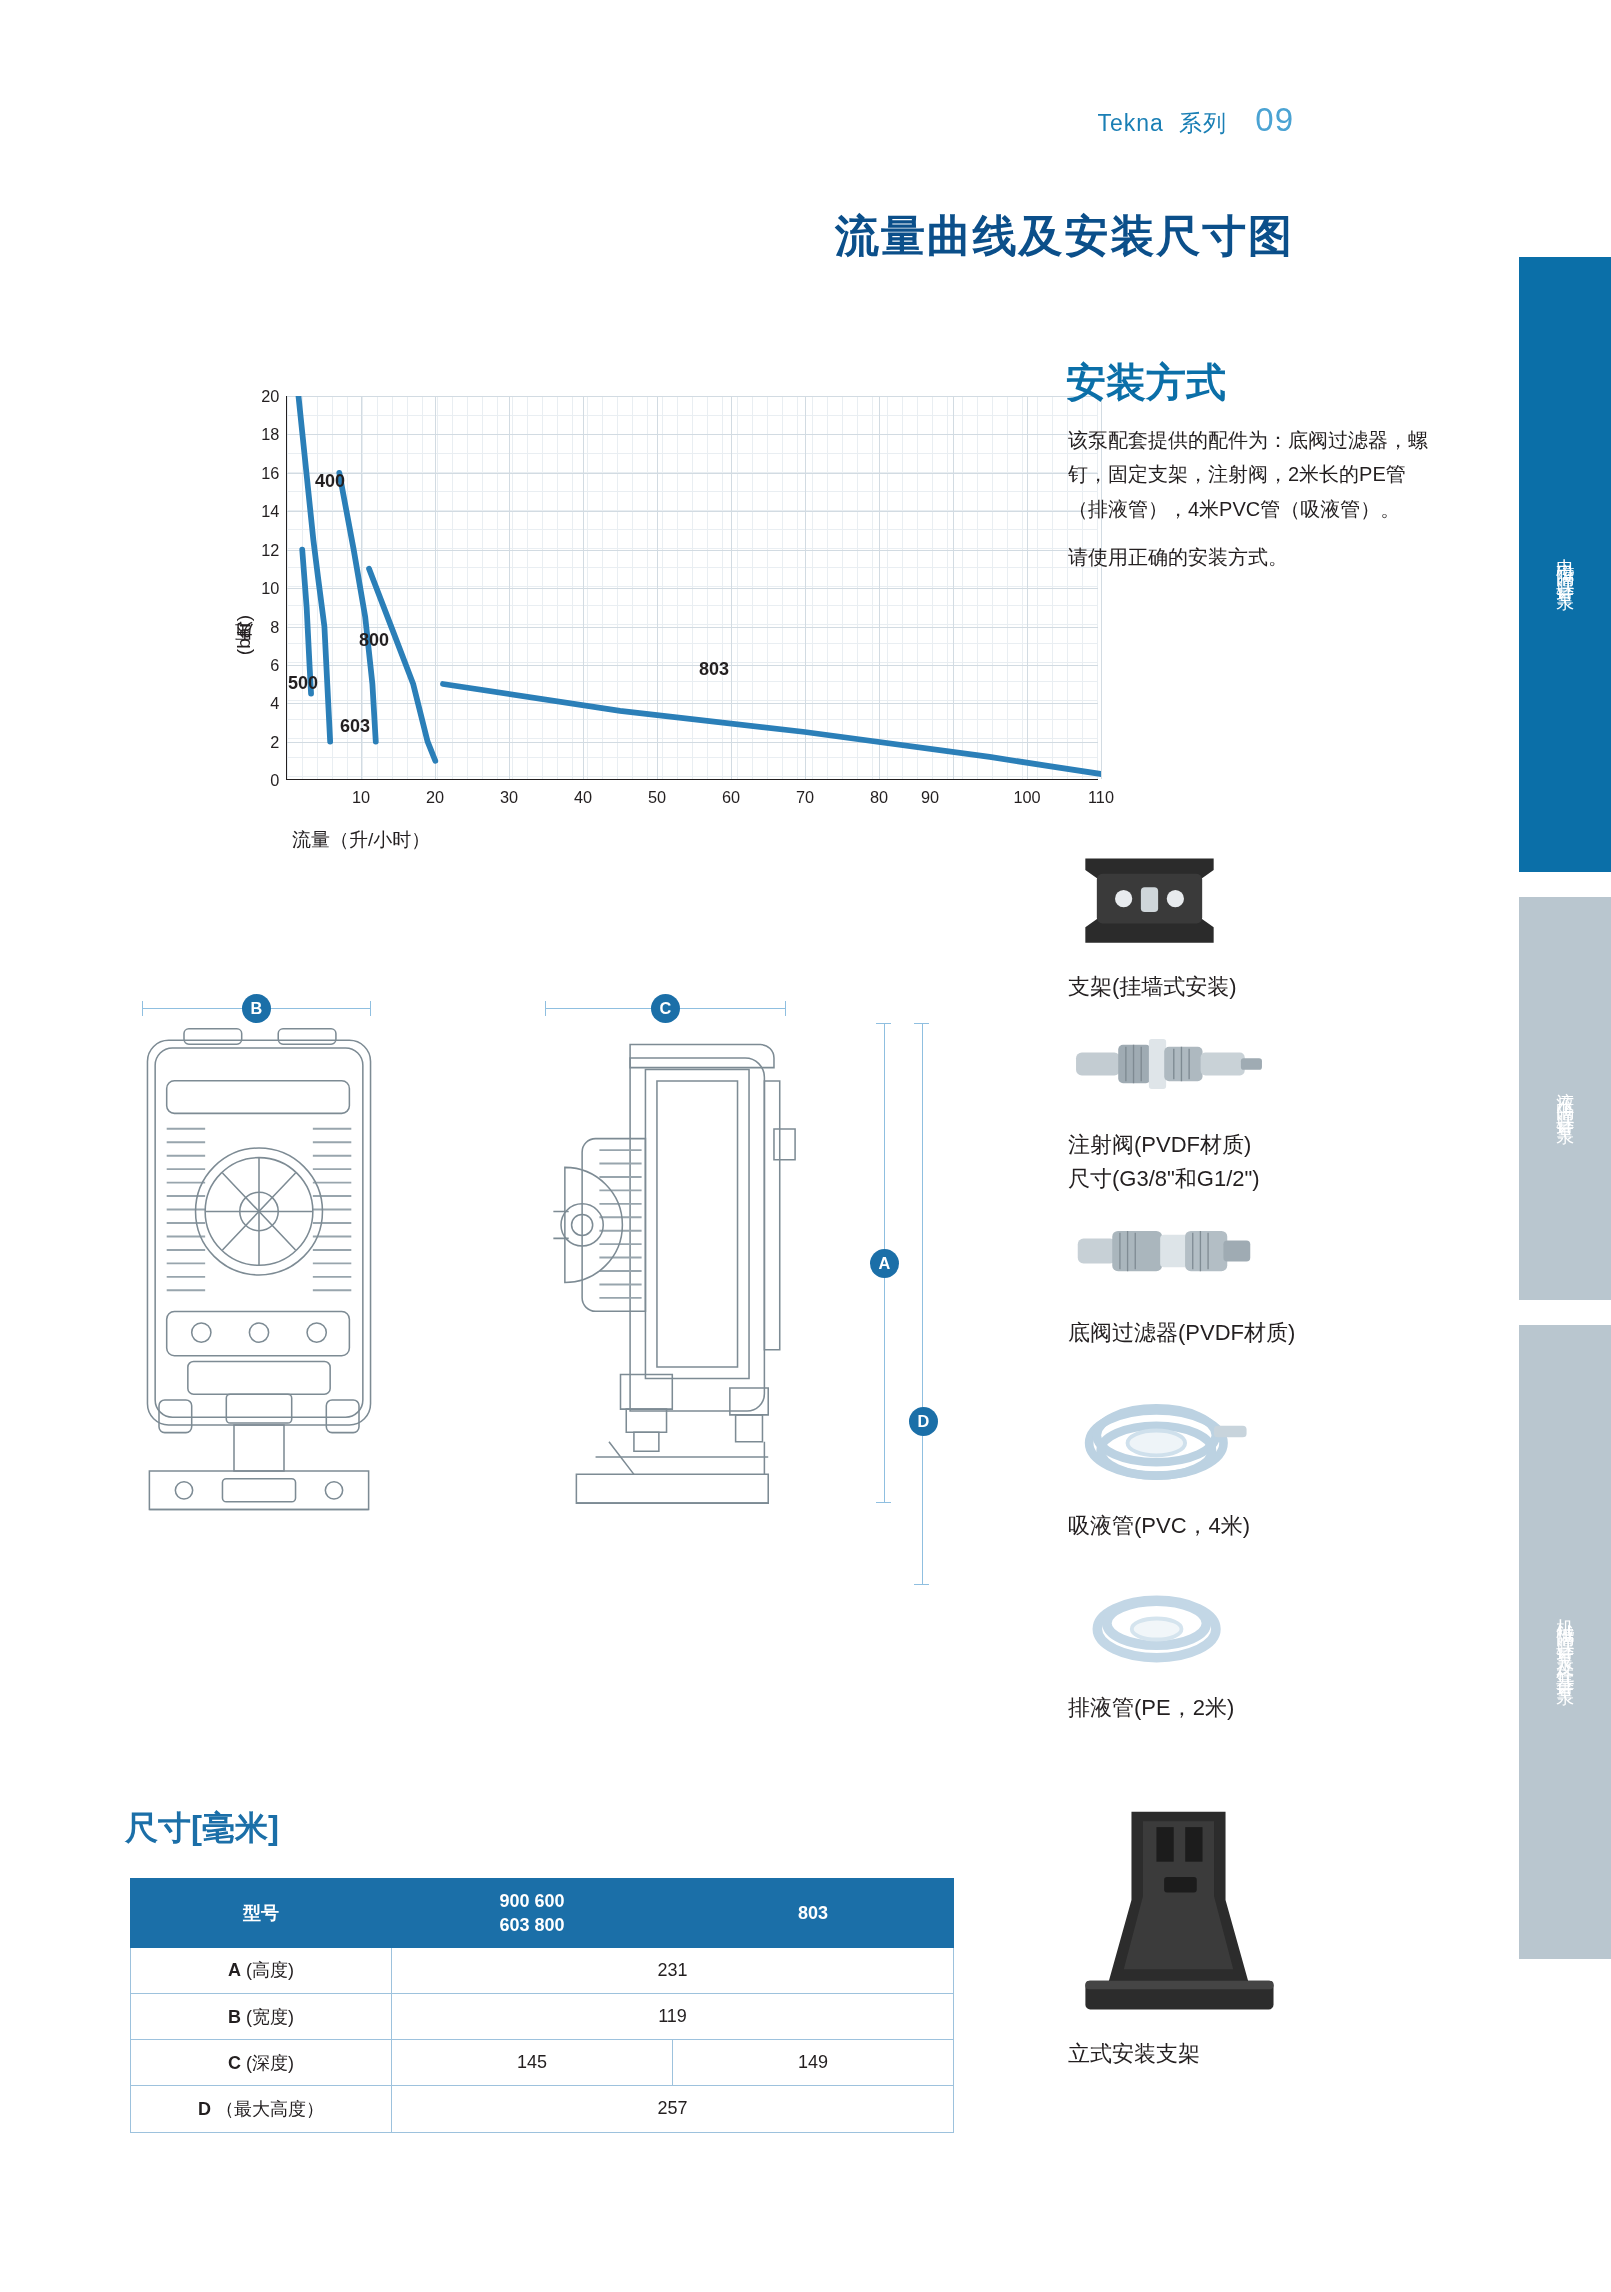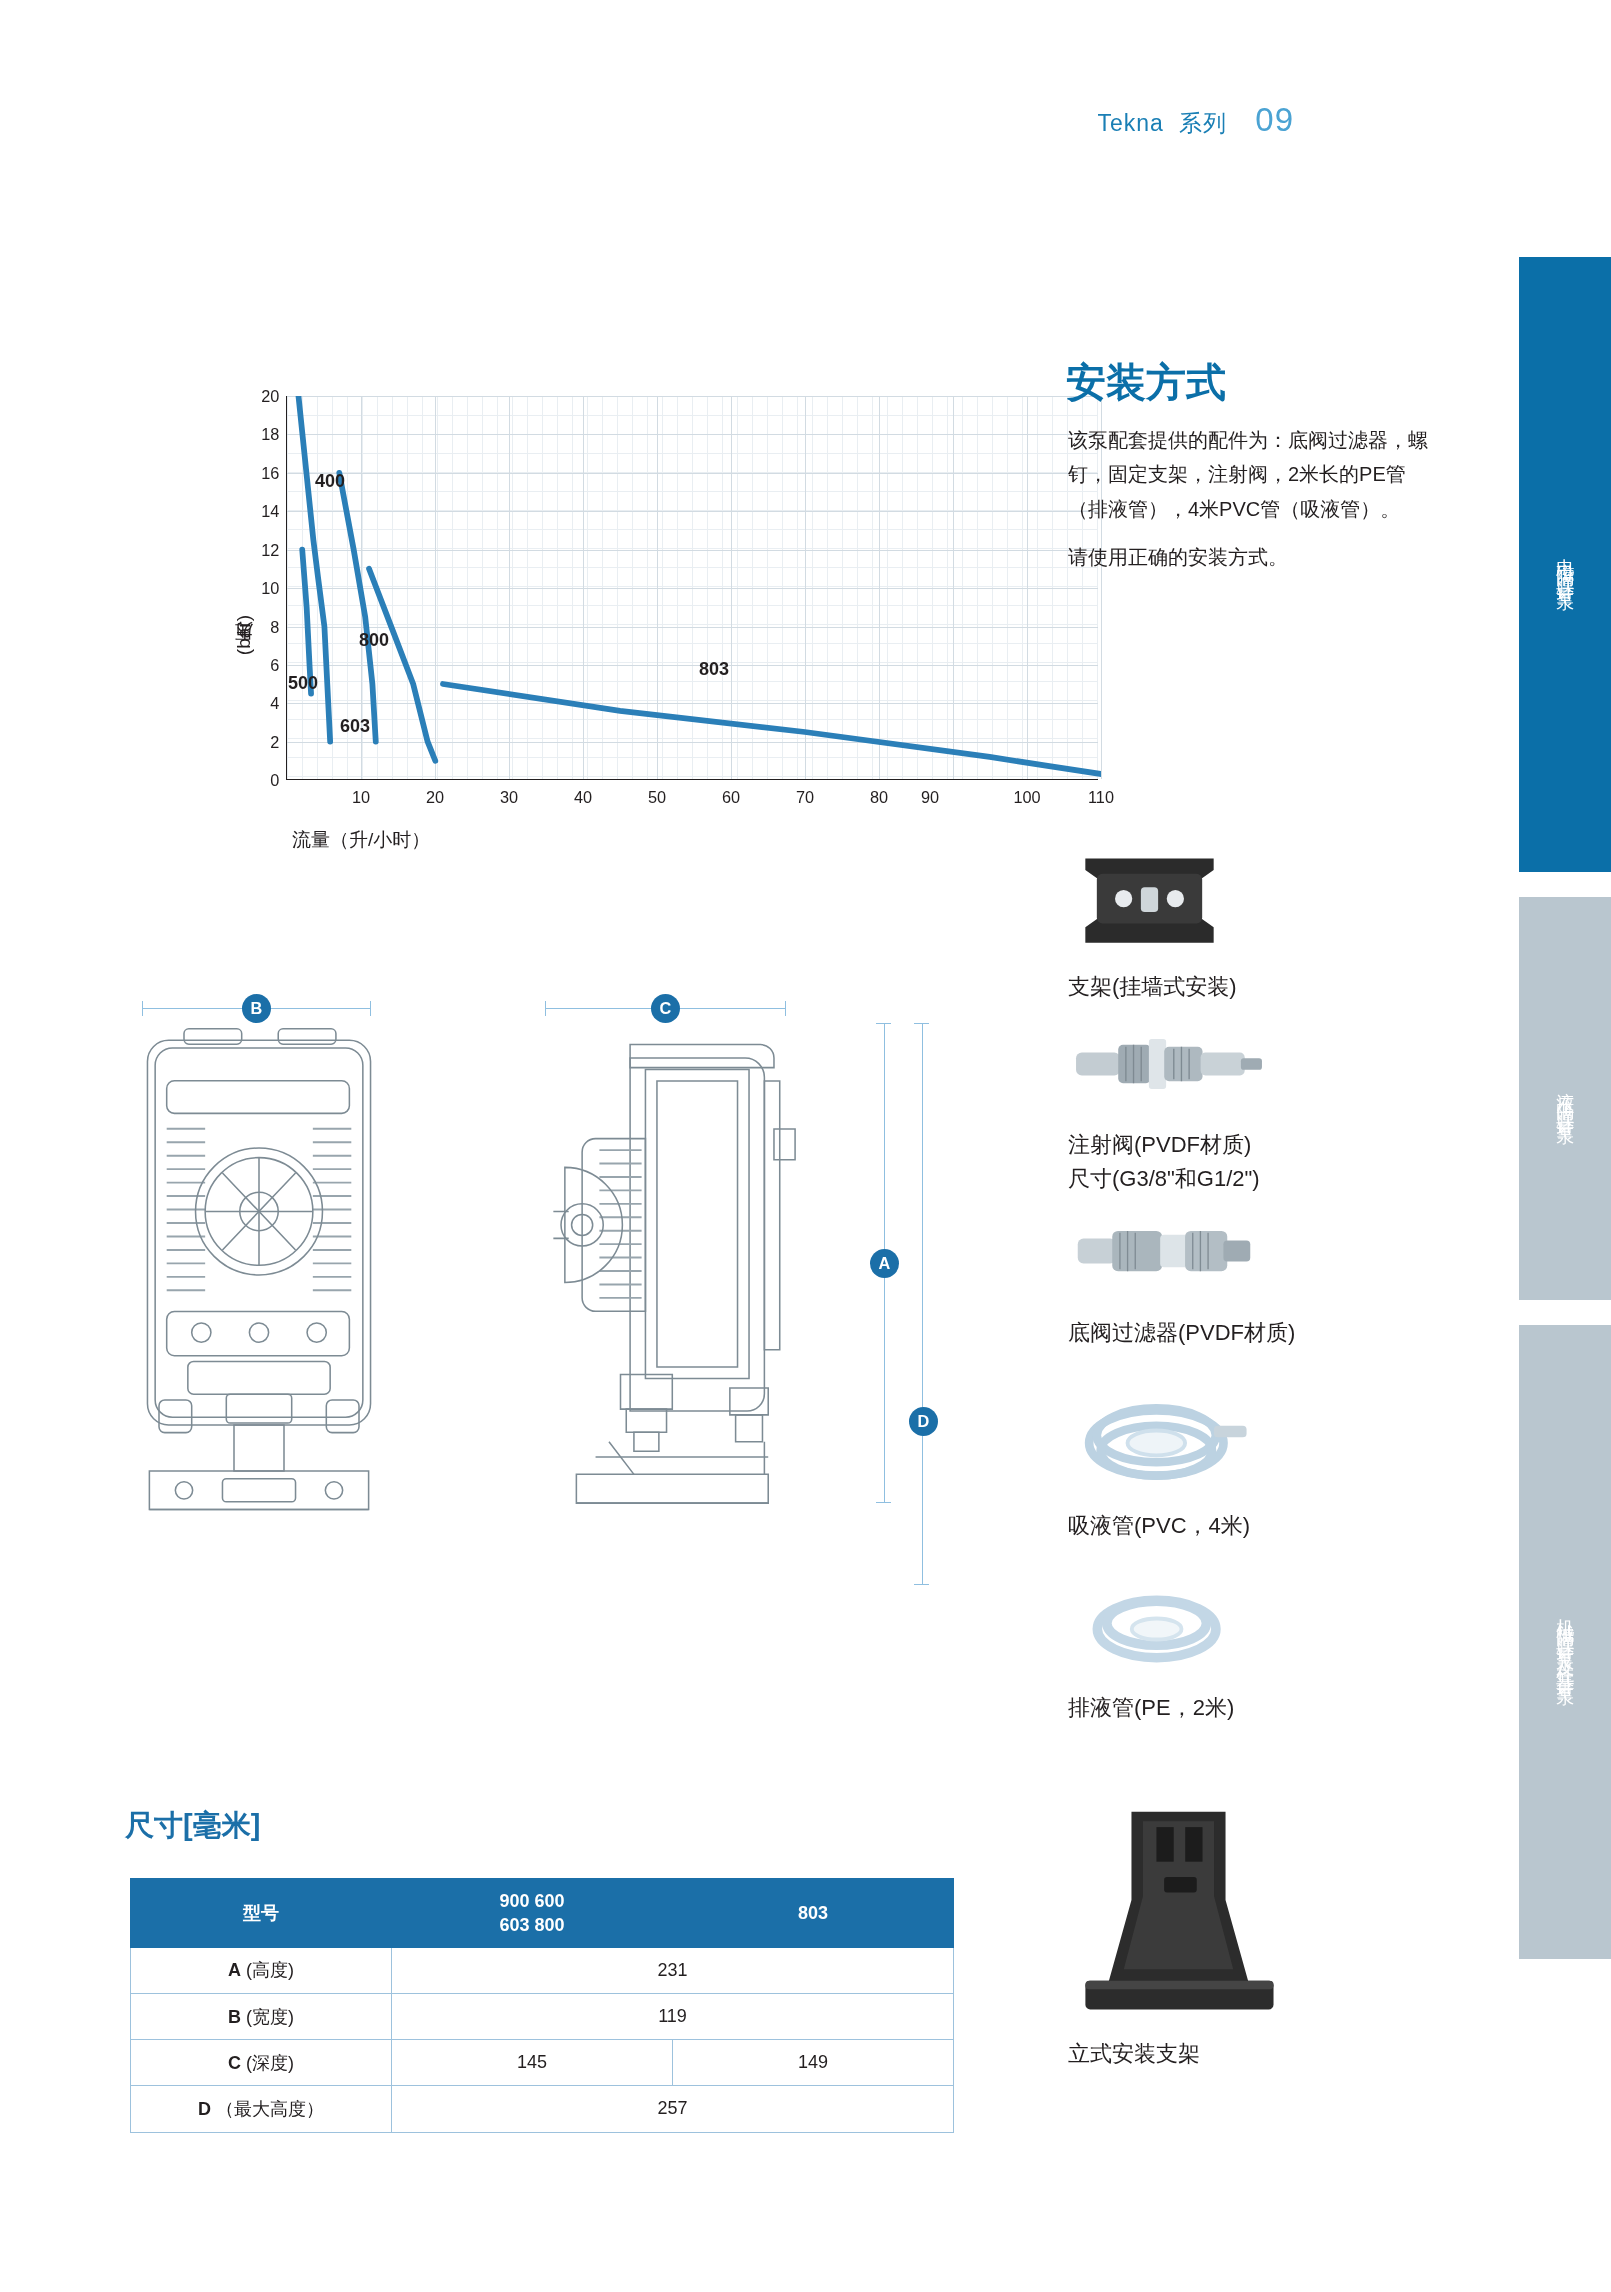--- a/index.html
+++ b/index.html
@@ -85,21 +85,21 @@
     display:flex; align-items:center; justify-content:center;
   }
 
   
   .pump-front { position:absolute; left:19px; top:53px; width:250px; height:500px; }
   .pump-side  { position:absolute; left:423px; top:53px; width:259px; height:519px; }
 
   
   .dim-title {
     position:absolute; left:125px; top:1806px;
-    font-size:29px; color:#1b6fa8; font-weight:bold;
+    font-size:33px; color:#1b6fa8; font-weight:bold;
   }
   table.dimtable {
     position:absolute; left:130px; top:1878px;
     width:824px; border-collapse:collapse; font-size:18px;
   }
   table.dimtable th {
     background:#1b6fa8; color:#fff; font-weight:bold;
     border:1px solid #1b6fa8; padding:9.6px 3.8px; line-height:1.35;
   }
   table.dimtable td {
@@ -128,20 +128,21 @@
 <body>
 
 <div class="page">
 
   <div class="header">
     <span class="tekna">Tekna</span>
     <span class="series">系列</span>
     <span class="pageno">09</span>
   </div>
 
+  <div class="main-title">流量曲线及安装尺寸图</div>
 
   <div class="side-tabs">
     <div class="side-tab t1">
       <span>电磁隔膜计量泵</span>
     </div>
     <div class="side-tab t2">
       <span>液压隔膜计量泵</span>
     </div>
     <div class="side-tab t3">
       <span>机械隔膜计量泵及柱塞计量泵</span>

